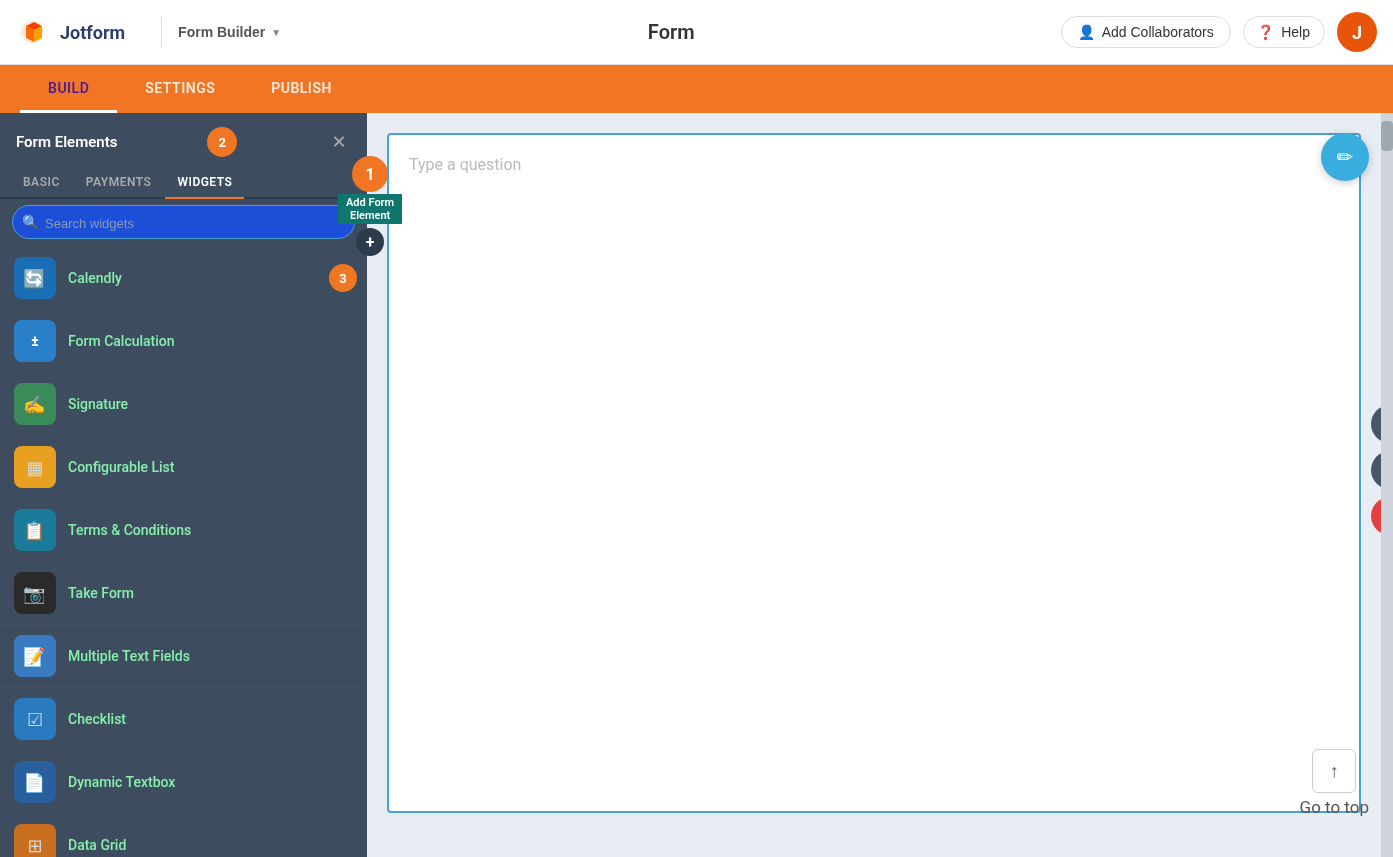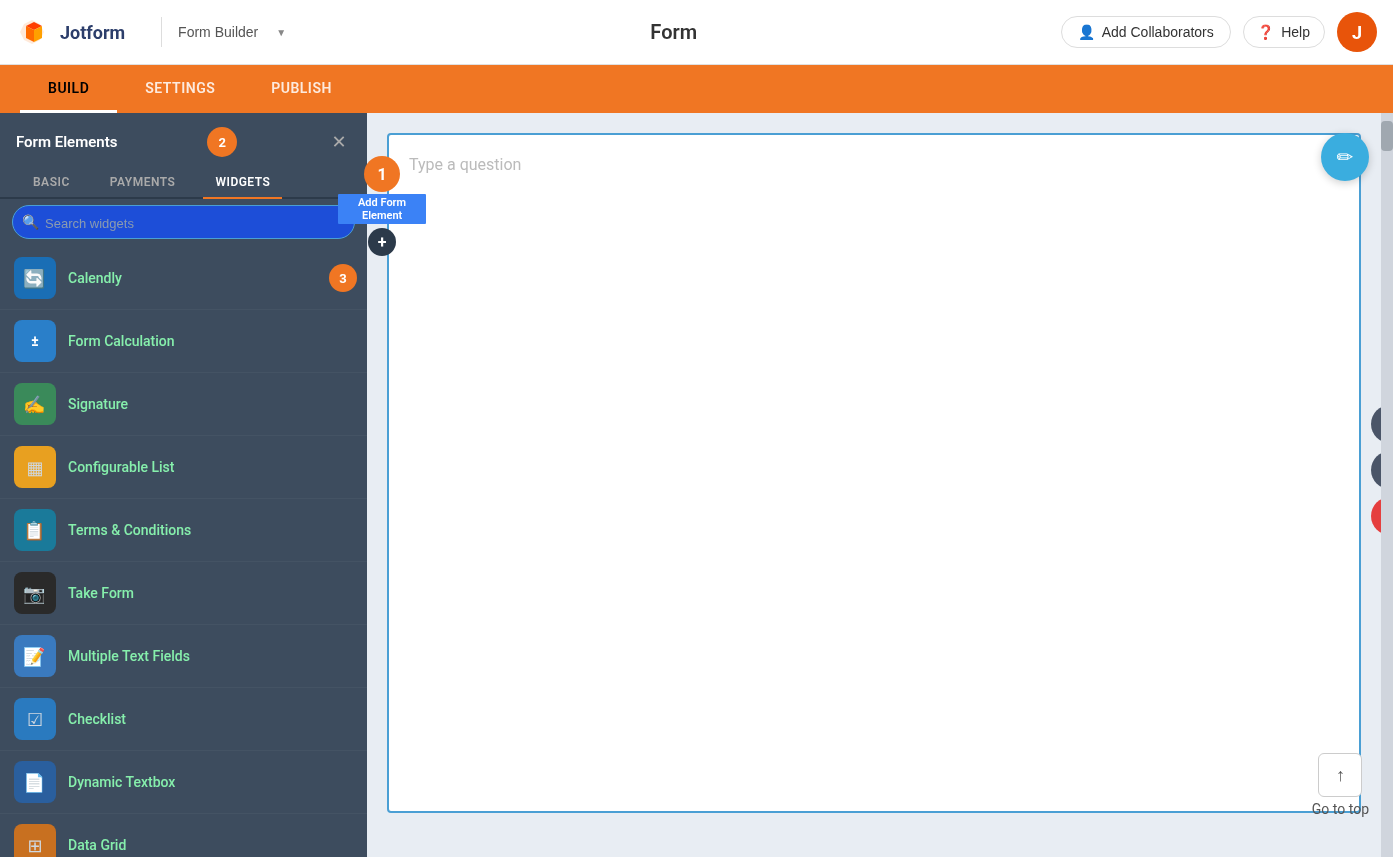--- a/index.html
+++ b/index.html
@@ -8,22 +8,22 @@
     
     .top-nav {
       display: flex; align-items: center; background: #fff; height: 65px;
       padding: 0 16px; border-bottom: 1px solid #e0e0e0; position: relative; z-index: 10;
     }
     .logo-area { display: flex; align-items: center; gap: 8px; margin-right: 20px; }
     .logo-icon { width: 36px; height: 36px; }
     .logo-text { font-size: 18px; font-weight: 700; color: #2c3e6b; }
     .divider-v { width: 1px; height: 30px; background: #ddd; margin: 0 16px; }
     .form-builder-btn {
-      display: flex; align-items: center; gap: 18px; font-size: 14px; color: #555;
-      cursor: pointer; background: none; border: none; font-weight: 400; text-align: right;
+      display: flex; align-items: center; gap: 6px; font-size: 14px; color: #555;
+      cursor: pointer; background: none; border: none; font-weight: 700; text-align: right;
     }
     .form-builder-btn .chevron { font-size: 10px; color: #888; }
     .nav-title { flex: 1; text-align: center; font-size: 20px; font-weight: 600; color: #333; }
     .nav-actions { display: flex; align-items: center; gap: 12px; }
     .add-collab-btn {
       display: flex; align-items: center; gap: 6px; background: #fff; border: 1px solid #ddd;
       border-radius: 20px; padding: 7px 16px; font-size: 14px; color: #333; cursor: pointer;
       font-weight: 500;
     }
     .add-collab-btn .user-icon { color: #666; }
@@ -42,21 +42,21 @@
     .tab-bar {
       display: flex; background: #f07623; height: 48px; align-items: center;
       padding: 0 20px; gap: 0;
     }
     .tab-item {
       padding: 0 28px; height: 48px; display: flex; align-items: center;
       font-size: 14px; font-weight: 600; color: rgba(255,255,255,0.85);
       cursor: pointer; letter-spacing: 0.5px; border-bottom: 3px solid transparent;
     }
     .tab-item.active {
-      color: #000000; border-bottom: 3px solid #fff;
+      color: #4c1d95; border-bottom: 3px solid #fff;
     }
 
     
     .main-layout { display: flex; height: calc(857px - 65px - 48px); }
 
     
     .sidebar {
       width: 367px; background: #3d4c5e; display: flex; flex-direction: column;
       overflow: hidden; flex-shrink: 0;
     }
@@ -65,21 +65,21 @@
       padding: 14px 16px 10px 16px;
     }
     .sidebar-title { color: #fff; font-size: 15px; font-weight: 600; }
     .close-btn {
       width: 24px; height: 24px; background: none; border: none; color: #aaa;
       font-size: 18px; cursor: pointer; display: flex; align-items: center; justify-content: center;
       border-radius: 50%;
     }
 
     
-    .sidebar-tabs { display: flex; padding: 0 21px; gap: 16px; border-bottom: 2px solid #2c3a4a; }
+    .sidebar-tabs { display: flex; padding: 0 11px; gap: 2px; border-bottom: 2px solid #2c3a4a; }
     .s-tab {
       padding: 8px 12px; font-size: 12px; font-weight: 600; color: #aaa;
       cursor: pointer; letter-spacing: 0.5px; border-bottom: 2px solid transparent;
       margin-bottom: -2px;
     }
     .s-tab.active { color: #fff; border-bottom: 2px solid #f07623; }
     .step-badge {
       width: 30px; height: 30px; border-radius: 50%; background: #f07623;
       color: #fff; font-size: 13px; font-weight: 700;
       display: flex; align-items: center; justify-content: center;
@@ -147,21 +147,21 @@
     
     .go-to-top {
       position: absolute; right: 12px; bottom: 40px;
       display: flex; flex-direction: column; align-items: center; gap: 4px; cursor: pointer;
     }
     .go-to-top-btn {
       width: 44px; height: 44px; background: #fff; border: 1px solid #ccc;
       border-radius: 6px; display: flex; align-items: center; justify-content: center;
       font-size: 18px; color: #555; cursor: pointer;
     }
-    .go-to-top-label { font-size: 14px; color: #555; text-align: left; }
+    .go-to-top-label { font-size: 17px; color: #555; text-align: left; }
 
     
     .fab-pencil {
       position: absolute; right: 12px; top: 20px;
       width: 48px; height: 48px; border-radius: 50%; background: #3aaddf;
       display: flex; align-items: center; justify-content: center;
       font-size: 20px; color: #fff; cursor: pointer; box-shadow: 0 2px 8px rgba(0,0,0,0.2);
     }
 
     
@@ -301,21 +301,21 @@
         <span class="widget-label">Data Grid</span>
       </div>
 
     </div>
   </div>
 
   <div style="position:absolute;left:338px;top:156px;z-index:30;display:flex;flex-direction:column;align-items:center;gap:2px;">
     <div style="width:36px;height:36px;border-radius:50%;background:#f07623;color:#fff;font-size:16px;font-weight:700;display:flex;align-items:center;justify-content:center;">
       <span>1</span>
     </div>
-    <div style="font-size:11px;color:#fff;background:#3b82f6;padding:2px 20px;border-radius:1px;text-align:center;white-space:nowrap;font-weight:600;">Add Form<br>Element</div>
+    <div style="font-size:11px;color:#fff;background:#0f766e;padding:2px 8px;border-radius:1px;text-align:center;white-space:nowrap;font-weight:600;">Add Form<br>Element</div>
     <div style="width:28px;height:28px;border-radius:50%;background:#2c3a4a;color:#fff;font-size:16px;display:flex;align-items:center;justify-content:center;font-weight:700;margin-top:2px;">+</div>
   </div>
 
   <div class="form-area" style="position:relative;">
     <div class="form-canvas">
       <span class="form-placeholder">Type a question</span>
 
       
       <div style="position:absolute;right:-50px;top:270px;display:flex;flex-direction:column;gap:8px;">
         <button class="tool-btn tool-btn-dark" style="font-size:14px;">✦</button>

